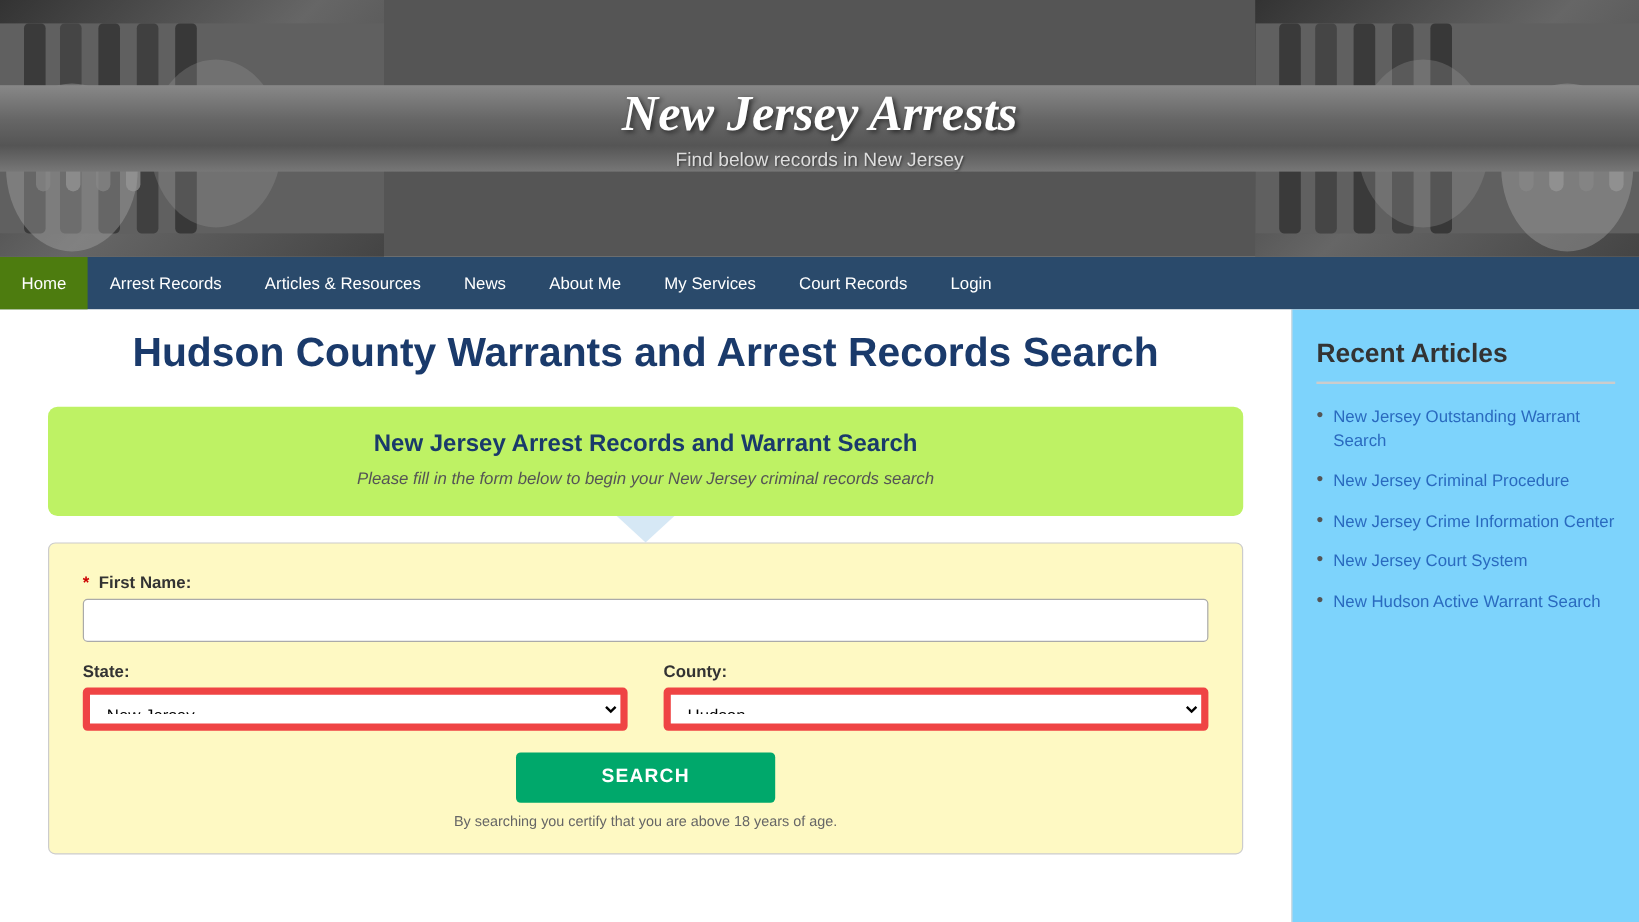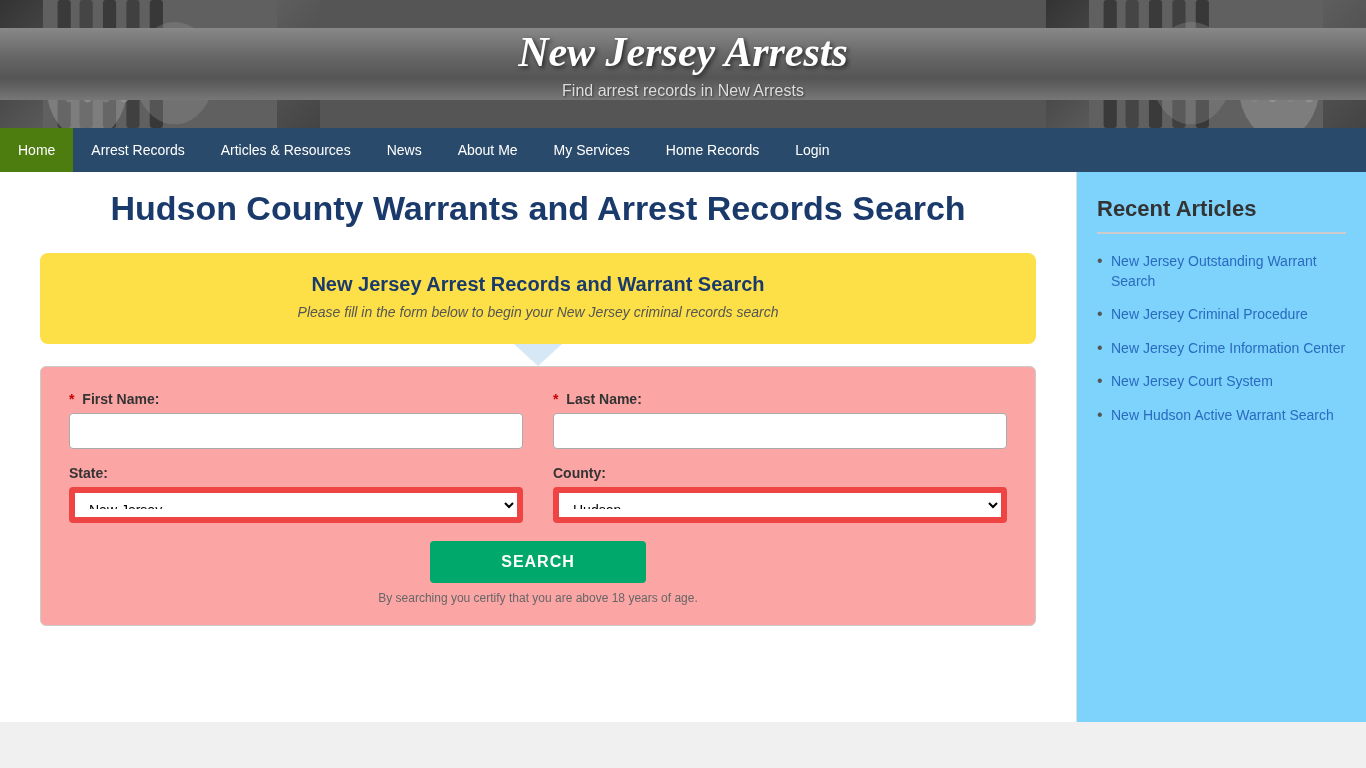--- a/index.html
+++ b/index.html
@@ -2,21 +2,21 @@
 <html><head>
   <meta charset="utf-8">
   <style>
     * { margin: 0; padding: 0; box-sizing: border-box; }
     body { font-family: Arial, sans-serif; background: #f0f0f0; width: 1366px; min-height: 768px; overflow-x: hidden; }
 
     
     .banner {
       position: relative;
       width: 100%;
-      height: 128px;
+      height: 214px;
       background: #555;
       overflow: hidden;
       display: flex;
       align-items: center;
       justify-content: center;
     }
     .banner-bg {
       position: absolute;
       top: 0; left: 0; right: 0; bottom: 0;
       display: flex;
@@ -107,21 +107,21 @@
       color: #1a3a6b;
       font-size: 34px;
       font-weight: bold;
       text-align: center;
       margin-bottom: 24px;
       line-height: 1.2;
     }
 
     
     .search-card {
-      background: #fde047;
+      background: #bef264;
       border-radius: 8px;
       padding: 20px 30px 24px;
       margin-bottom: 0;
     }
     .search-card-title {
       font-size: 20px;
       font-weight: bold;
       color: #1a3a6b;
       margin-bottom: 8px;
       text-align: center;
@@ -141,21 +141,21 @@
       border-right: 24px solid transparent;
       border-top: 22px solid #d6e8f5;
       margin: 0 auto;
     }
 
     
     .search-form-container {
       border: 1px solid #ccc;
       border-radius: 6px;
       padding: 24px 28px 20px;
-      background: #fca5a5;
+      background: #fef9c3;
       margin-top: 0;
     }
     .form-row {
       display: flex;
       gap: 30px;
       margin-bottom: 16px;
     }
     .form-group {
       flex: 1;
     }
@@ -276,21 +276,21 @@
         <ellipse cx="140" cy="100" rx="55" ry="70" fill="#999" opacity="0.3"></ellipse>
         <rect x="220" y="80" width="12" height="60" fill="#888" rx="6" opacity="0.7"></rect>
         <rect x="245" y="70" width="12" height="70" fill="#999" rx="6" opacity="0.7"></rect>
         <rect x="270" y="75" width="12" height="65" fill="#888" rx="6" opacity="0.7"></rect>
         <rect x="295" y="85" width="12" height="55" fill="#999" rx="6" opacity="0.7"></rect>
       </svg>
     </div>
   </div>
   <div class="banner-center">
     <h1 class="site-title">New Jersey Arrests</h1>
-    <p class="site-subtitle">Find arrest records in New Arrests</p>
+    <p class="site-subtitle">Find below records in New Jersey</p>
   </div>
 </div>
 
 <nav>
   <ul>
     <li>
       <a href="#">Home</a>
     </li>
     <li>
       <a href="#">Arrest Records</a>
@@ -301,21 +301,21 @@
     <li>
       <a href="#">News</a>
     </li>
     <li>
       <a href="#">About Me</a>
     </li>
     <li>
       <a href="#">My Services</a>
     </li>
     <li>
-      <a href="#">Home Records</a>
+      <a href="#">Court Records</a>
     </li>
     <li>
       <a href="#">Login</a>
     </li>
   </ul>
 </nav>
 
 <div class="page-wrapper">
 
   <div class="main-content">
@@ -328,27 +328,20 @@
 
     <div class="arrow-down"></div>
 
     <div class="search-form-container">
       <form>
         <div class="form-row">
           <div class="form-group">
             <label class="form-label">
               <span class="required-star">*</span>
               <span>First Name:</span>
-            </label>
-            <input type="text" class="form-input" style="">
-          </div>
-          <div class="form-group">
-            <label class="form-label">
-              <span class="required-star">*</span>
-              <span>Last Name:</span>
             </label>
             <input type="text" class="form-input" style="">
           </div>
         </div>
         <div class="form-row">
           <div class="form-group">
             <label class="form-label">State:</label>
             <select class="form-select">
               <option>New Jersey</option>
               <option>New York</option>

